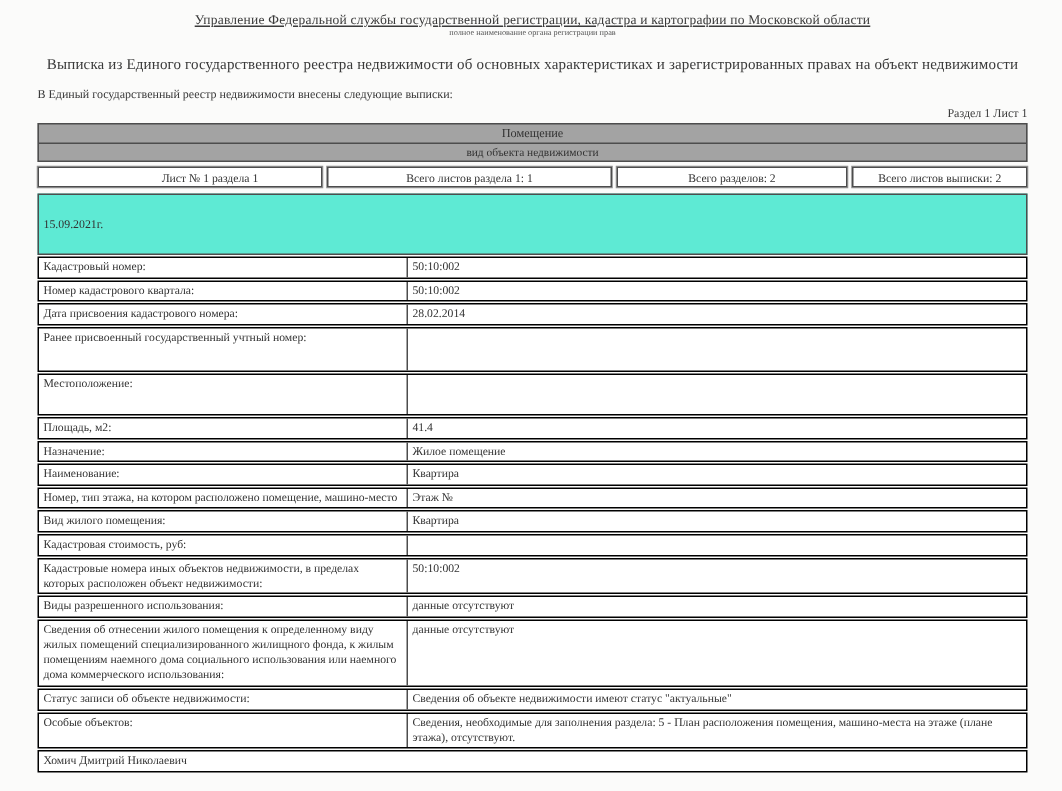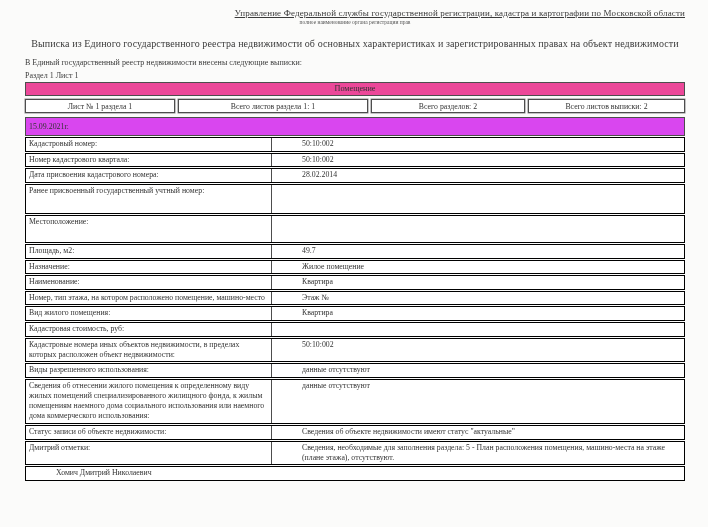--- a/index.html
+++ b/index.html
@@ -8,69 +8,70 @@
     background:#fbfbfa;
     font-family:"Liberation Serif","DejaVu Serif",serif;
     color:#333;
     -webkit-font-smoothing:antialiased;
   }
   .sheet{position:relative;width:708px;height:527px;}
   .content{padding:8px 23px 0 25px;}
   .center{text-align:center;}
   .org-title{
     font-size:9px;letter-spacing:.15px;text-decoration:underline;
-    color:#3a3a3a;white-space:nowrap;text-align:right;
+    color:#3a3a3a;white-space:nowrap;
   }
   .org-caption{font-size:5.5px;color:#555;margin-top:1px;}
   .doc-title{font-size:10px;letter-spacing:.1px;margin-top:13px;white-space:nowrap;color:#3a3a3a;}
   .section-title{font-size:8.4px;margin-top:27px;color:#3a3a3a;}
   .intro{font-size:8px;margin-top:9px;text-align:left;color:#3a3a3a;}
-  .section-ref{font-size:8px;margin-top:4px;color:#3a3a3a;}
+  .section-ref{font-size:8px;text-align:right;margin-top:4px;color:#3a3a3a;}
 
-  .obj-table{border:1px solid #4d4d4d;background:#ec4899;margin-top:2px;}
+  .obj-table{border:1px solid #4d4d4d;background:#a3a3a3;margin-top:2px;}
   .obj-row1{font-size:8.2px;padding:1px 0 2px 0;}
   .obj-row2{font-size:7.6px;border-top:1px solid #4d4d4d;padding:1px 0;}
 
   .sheet-row{display:flex;gap:3px;margin-top:3px;}
   .sheet-cell{
     border:1px solid #4d4d4d;background:#fff;font-size:7.8px;
     text-align:center;padding:1.5px 0;box-shadow:0 0 0 .5px #8a8a8a;
   }
-  .sheet-cell:nth-child(1){width:148px;}
+  .sheet-cell:nth-child(1){width:148px;padding-left:40px;}
   .sheet-cell:nth-child(2){width:188px;}
   .sheet-cell:nth-child(3){width:152px;}
   .sheet-cell:nth-child(4){flex:1;}
 
   .main-table{margin-top:4px;}
   .date-row{
-    border:1px solid #4d4d4d;background:#d946ef;font-size:7.9px;
-    padding:4px 3px;margin-bottom:1px;
+    border:1px solid #4d4d4d;background:#5eead4;font-size:7.9px;
+    padding:15px 3px;margin-bottom:1px;
   }
   .arow{display:flex;border:1px solid #000000;background:#fff;margin-bottom:1px;}
   .acell{font-size:7.8px;line-height:1.3;padding:1px 3px 1.5px 3px;}
   .alabel{width:239px;flex:none;border-right:1px solid #4d4d4d;}
-  .avalue{flex:1;margin-left:27px;}
+  .avalue{flex:1;}
   #attr-rows .arow:nth-child(4) .acell{min-height:26px;}
   #attr-rows .arow:nth-child(5) .acell{min-height:23px;}
 </style>
 </head>
 <body>
 
 <div class="sheet">
   <div class="content">
 
     <div class="center org-title">Управление Федеральной службы государственной регистрации, кадастра и картографии по Московской области</div>
     <div class="center org-caption">полное наименование органа регистрации прав</div>
     <div class="center doc-title">Выписка из Единого государственного реестра недвижимости об основных характеристиках и зарегистрированных правах на объект недвижимости</div>
 
     <div class="intro">В Единый государственный реестр недвижимости внесены следующие выписки:</div>
     <div class="section-ref">Раздел 1 Лист 1</div>
 
     <div class="obj-table">
       <div class="center obj-row1">Помещение</div>
+      <div class="center obj-row2">вид объекта недвижимости</div>
     </div>
 
     <div class="sheet-row" id="sheet-row">
         <div class="sheet-cell">Лист № 1 раздела 1</div>
         <div class="sheet-cell">Всего листов раздела 1: 1</div>
         <div class="sheet-cell">Всего разделов: 2</div>
         <div class="sheet-cell">Всего листов выписки: 2</div>
       </div>
 
     <div class="main-table">
@@ -91,21 +92,21 @@
           <div class="arow">
             <div class="acell alabel">Ранее присвоенный государственный учтный номер:</div>
             <div class="acell avalue"></div>
           </div>
           <div class="arow">
             <div class="acell alabel">Местоположение:</div>
             <div class="acell avalue"></div>
           </div>
           <div class="arow">
             <div class="acell alabel">Площадь, м2:</div>
-            <div class="acell avalue">49.7</div>
+            <div class="acell avalue">41.4</div>
           </div>
           <div class="arow">
             <div class="acell alabel">Назначение:</div>
             <div class="acell avalue">Жилое помещение</div>
           </div>
           <div class="arow">
             <div class="acell alabel">Наименование:</div>
             <div class="acell avalue">Квартира</div>
           </div>
           <div class="arow">
@@ -129,21 +130,21 @@
           </div>
           <div class="arow">
             <div class="acell alabel">Сведения об отнесении жилого помещения к определенному виду жилых помещений специализированного жилищного фонда, к жилым помещениям наемного дома социального использования или наемного дома коммерческого использования:</div>
             <div class="acell avalue">данные отсутствуют</div>
           </div>
           <div class="arow">
             <div class="acell alabel">Статус записи об объекте недвижимости:</div>
             <div class="acell avalue">Сведения об объекте недвижимости имеют статус "актуальные"</div>
           </div>
           <div class="arow">
-            <div class="acell alabel">Дмитрий отметки:</div>
+            <div class="acell alabel">Особые объектов:</div>
             <div class="acell avalue">Сведения, необходимые для заполнения раздела: 5 - План расположения помещения, машино-места на этаже (плане этажа), отсутствуют.</div>
           </div>
           <div class="arow">
             <div class="acell avalue">Хомич Дмитрий Николаевич</div>
           </div>
         </div>
     </div>
 
   </div>
 </div>

